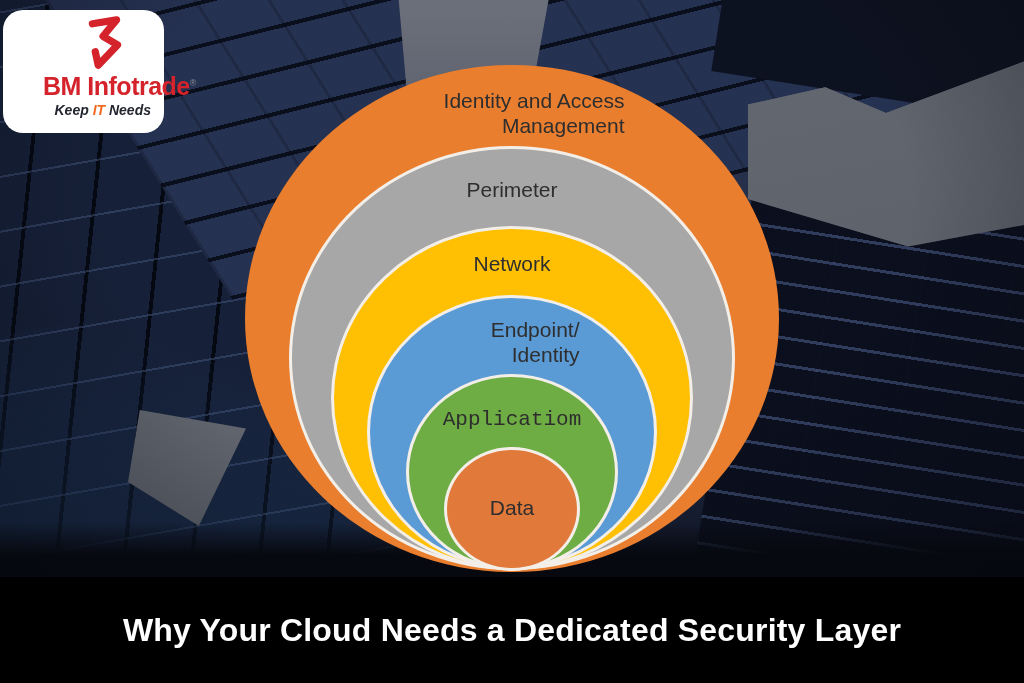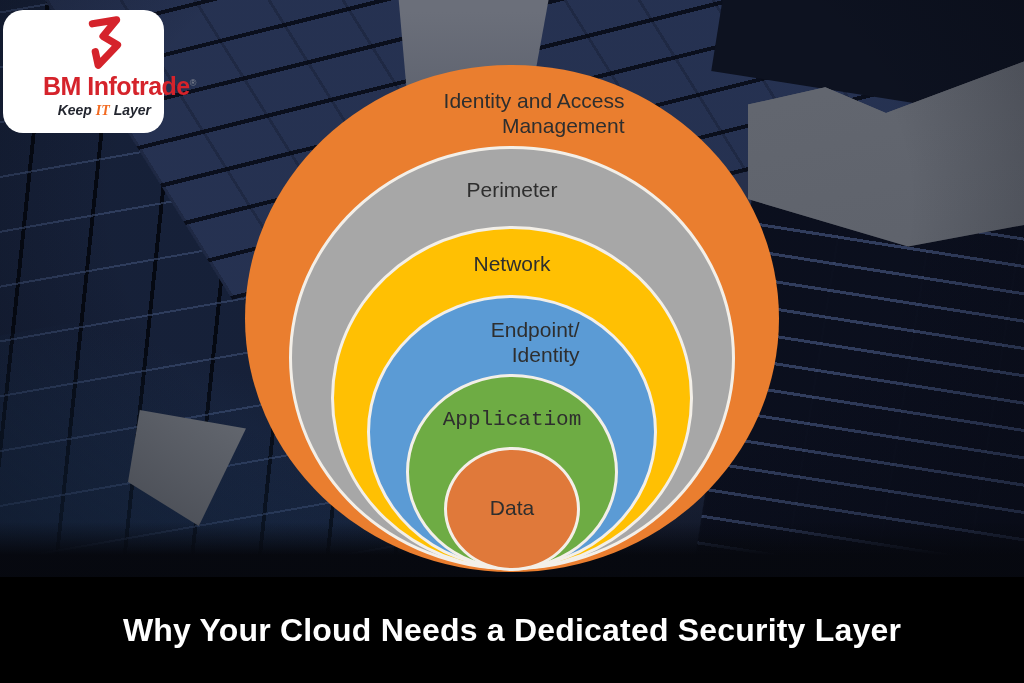--- a/index.html
+++ b/index.html
@@ -122,22 +122,22 @@
     </div>
   </div>
 
   <div id="logo-card">
     <svg id="logo-mark" width="62" height="56" viewBox="0 0 64 58" aria-hidden="true">
       <path d="M20 8 L45 4 L31 21 L46 30 L26 51 L23 37" fill="none" stroke="#D5232B" stroke-width="7.5" stroke-linejoin="round" stroke-linecap="round"></path>
     </svg>
     <div id="brand-line" style="color: rgb(213, 35, 43);"><span>BM Infotrade</span><sup id="brand-reg">®</sup></div>
     <div id="tagline" style="color: rgb(35, 38, 47);">
       <span>Keep</span>
-      <span class="accent" style="color: rgb(242, 106, 33); font-family: Liberation Serif, serif;">IT</span>
-      <span>Layer</span>
+      <span class="accent" style="color: rgb(242, 106, 33);">IT</span>
+      <span>Needs</span>
     </div>
   </div>
 
   <div id="footer-bar" style="background: rgb(0, 0, 0); color: rgb(255, 255, 255);">
     <h1 id="footer-title">Why Your Cloud Needs a Dedicated Security Layer</h1>
   </div>
 
 </div>
 
 </body></html>

